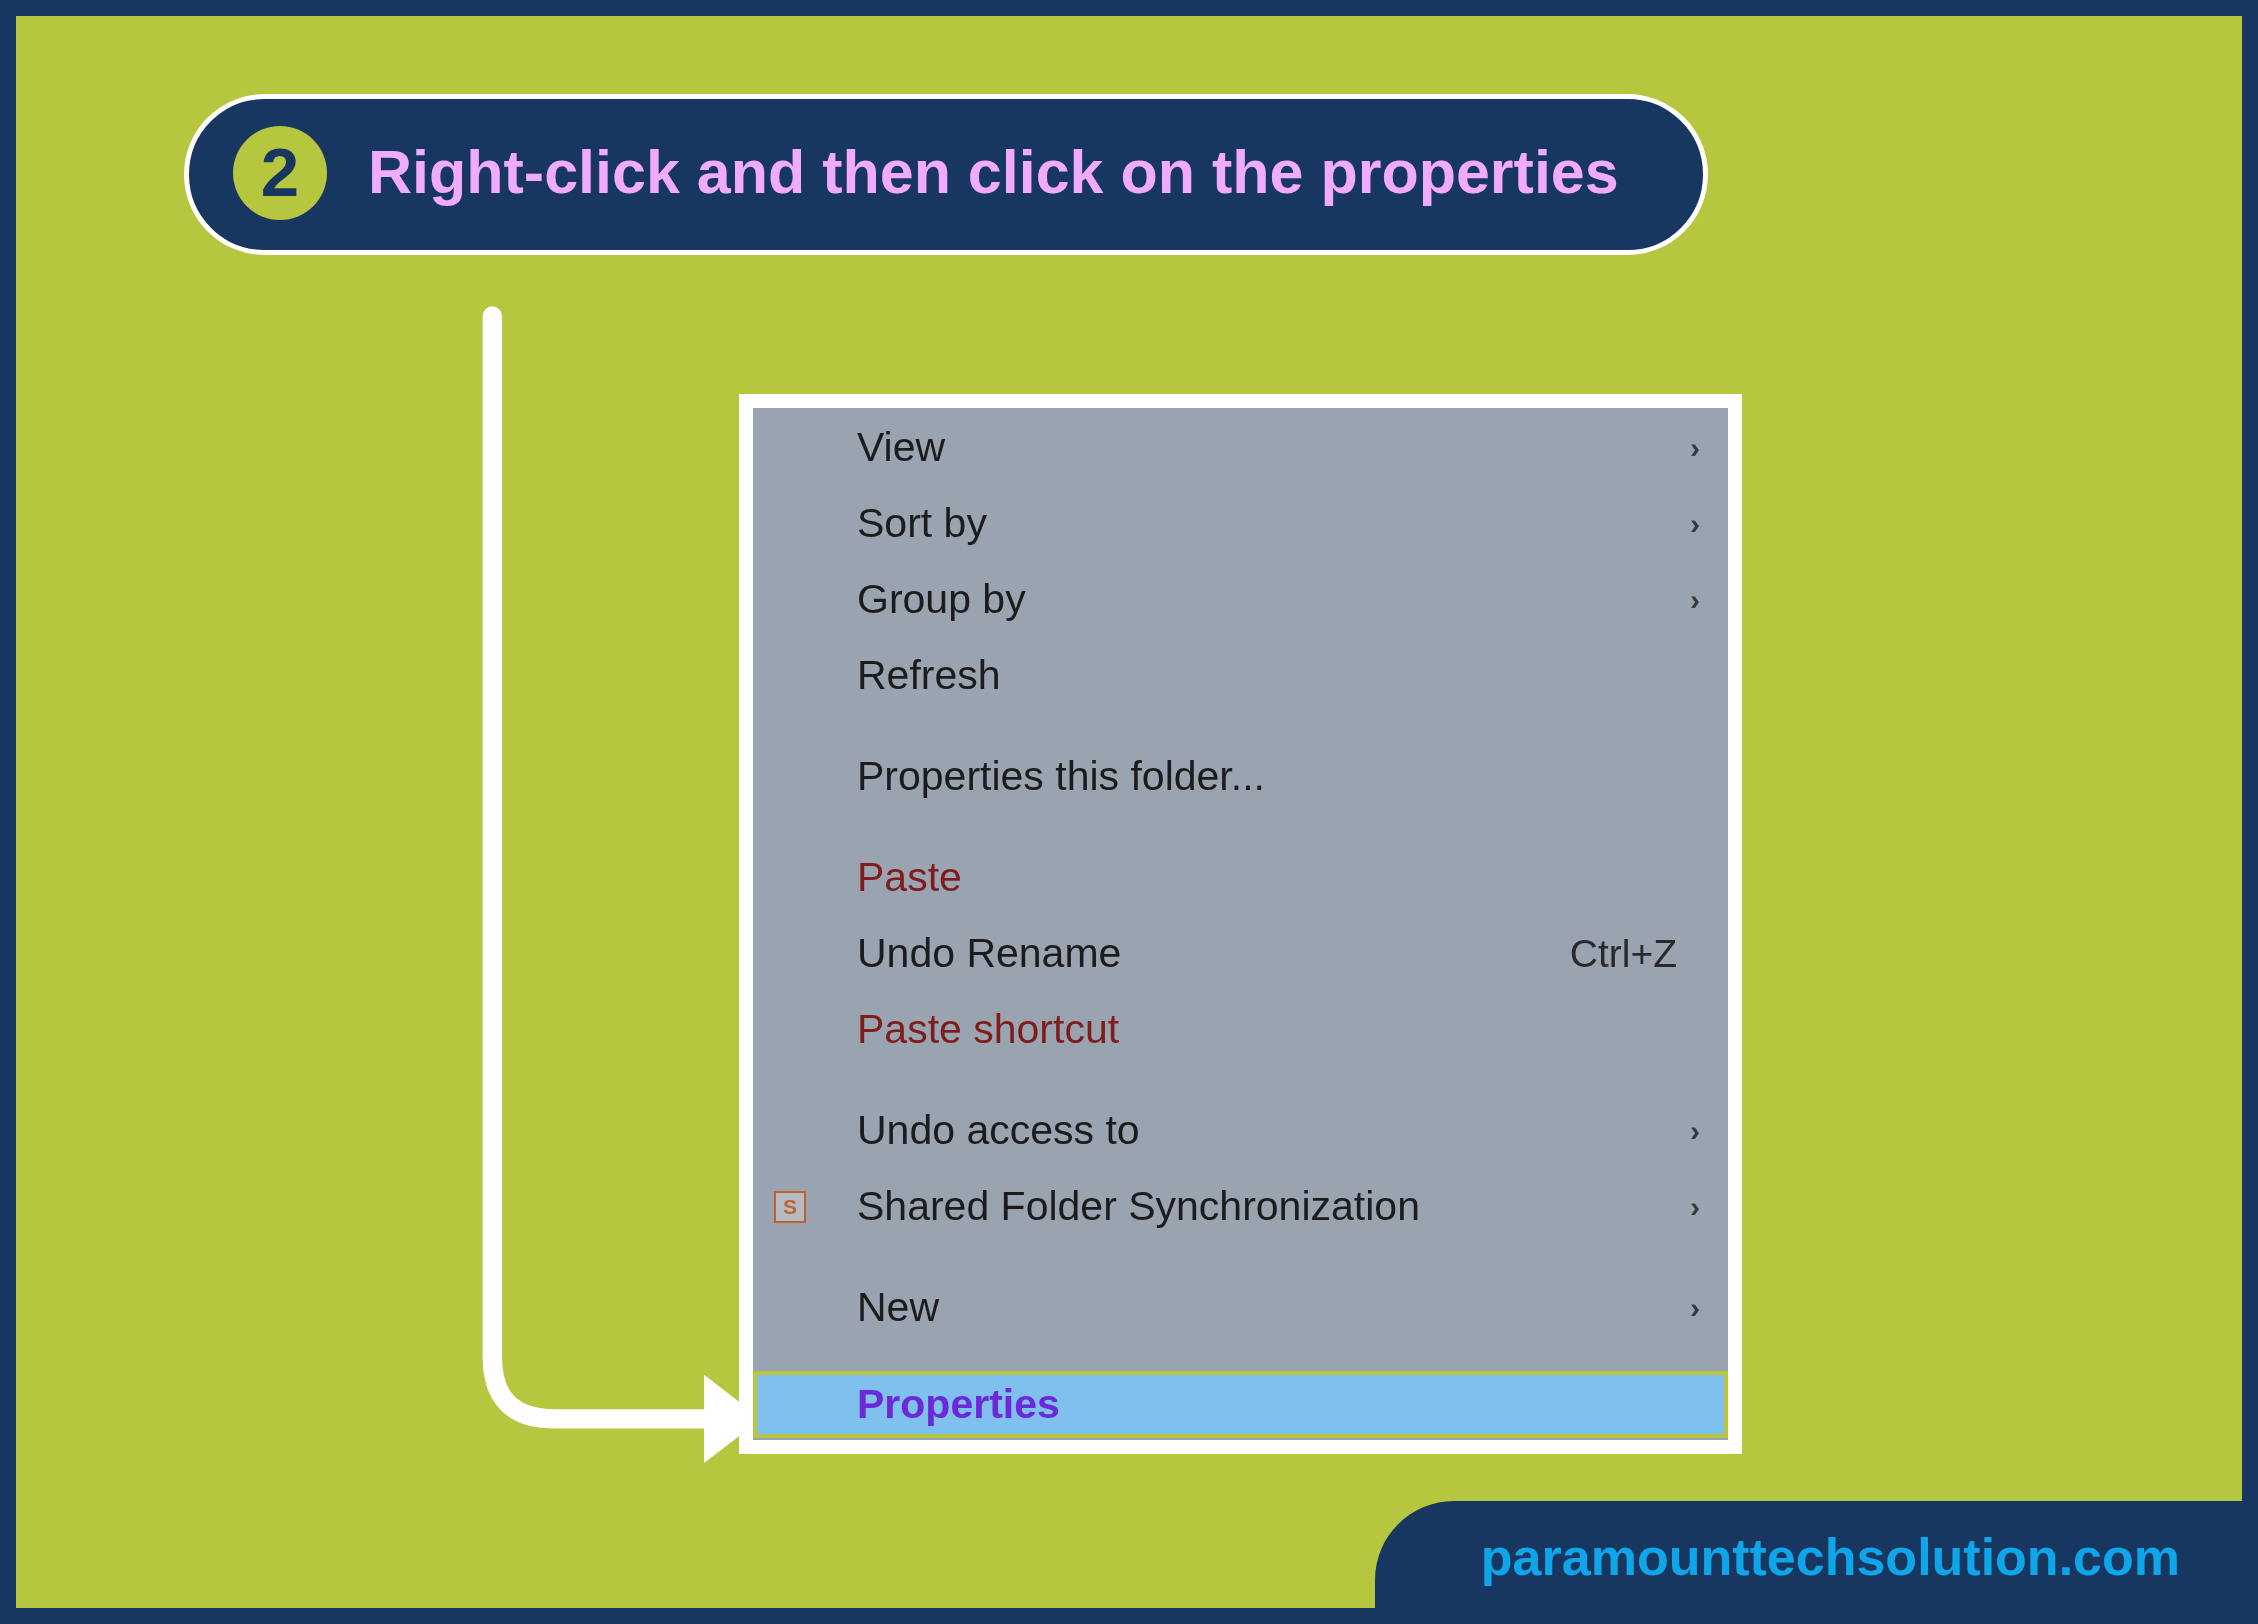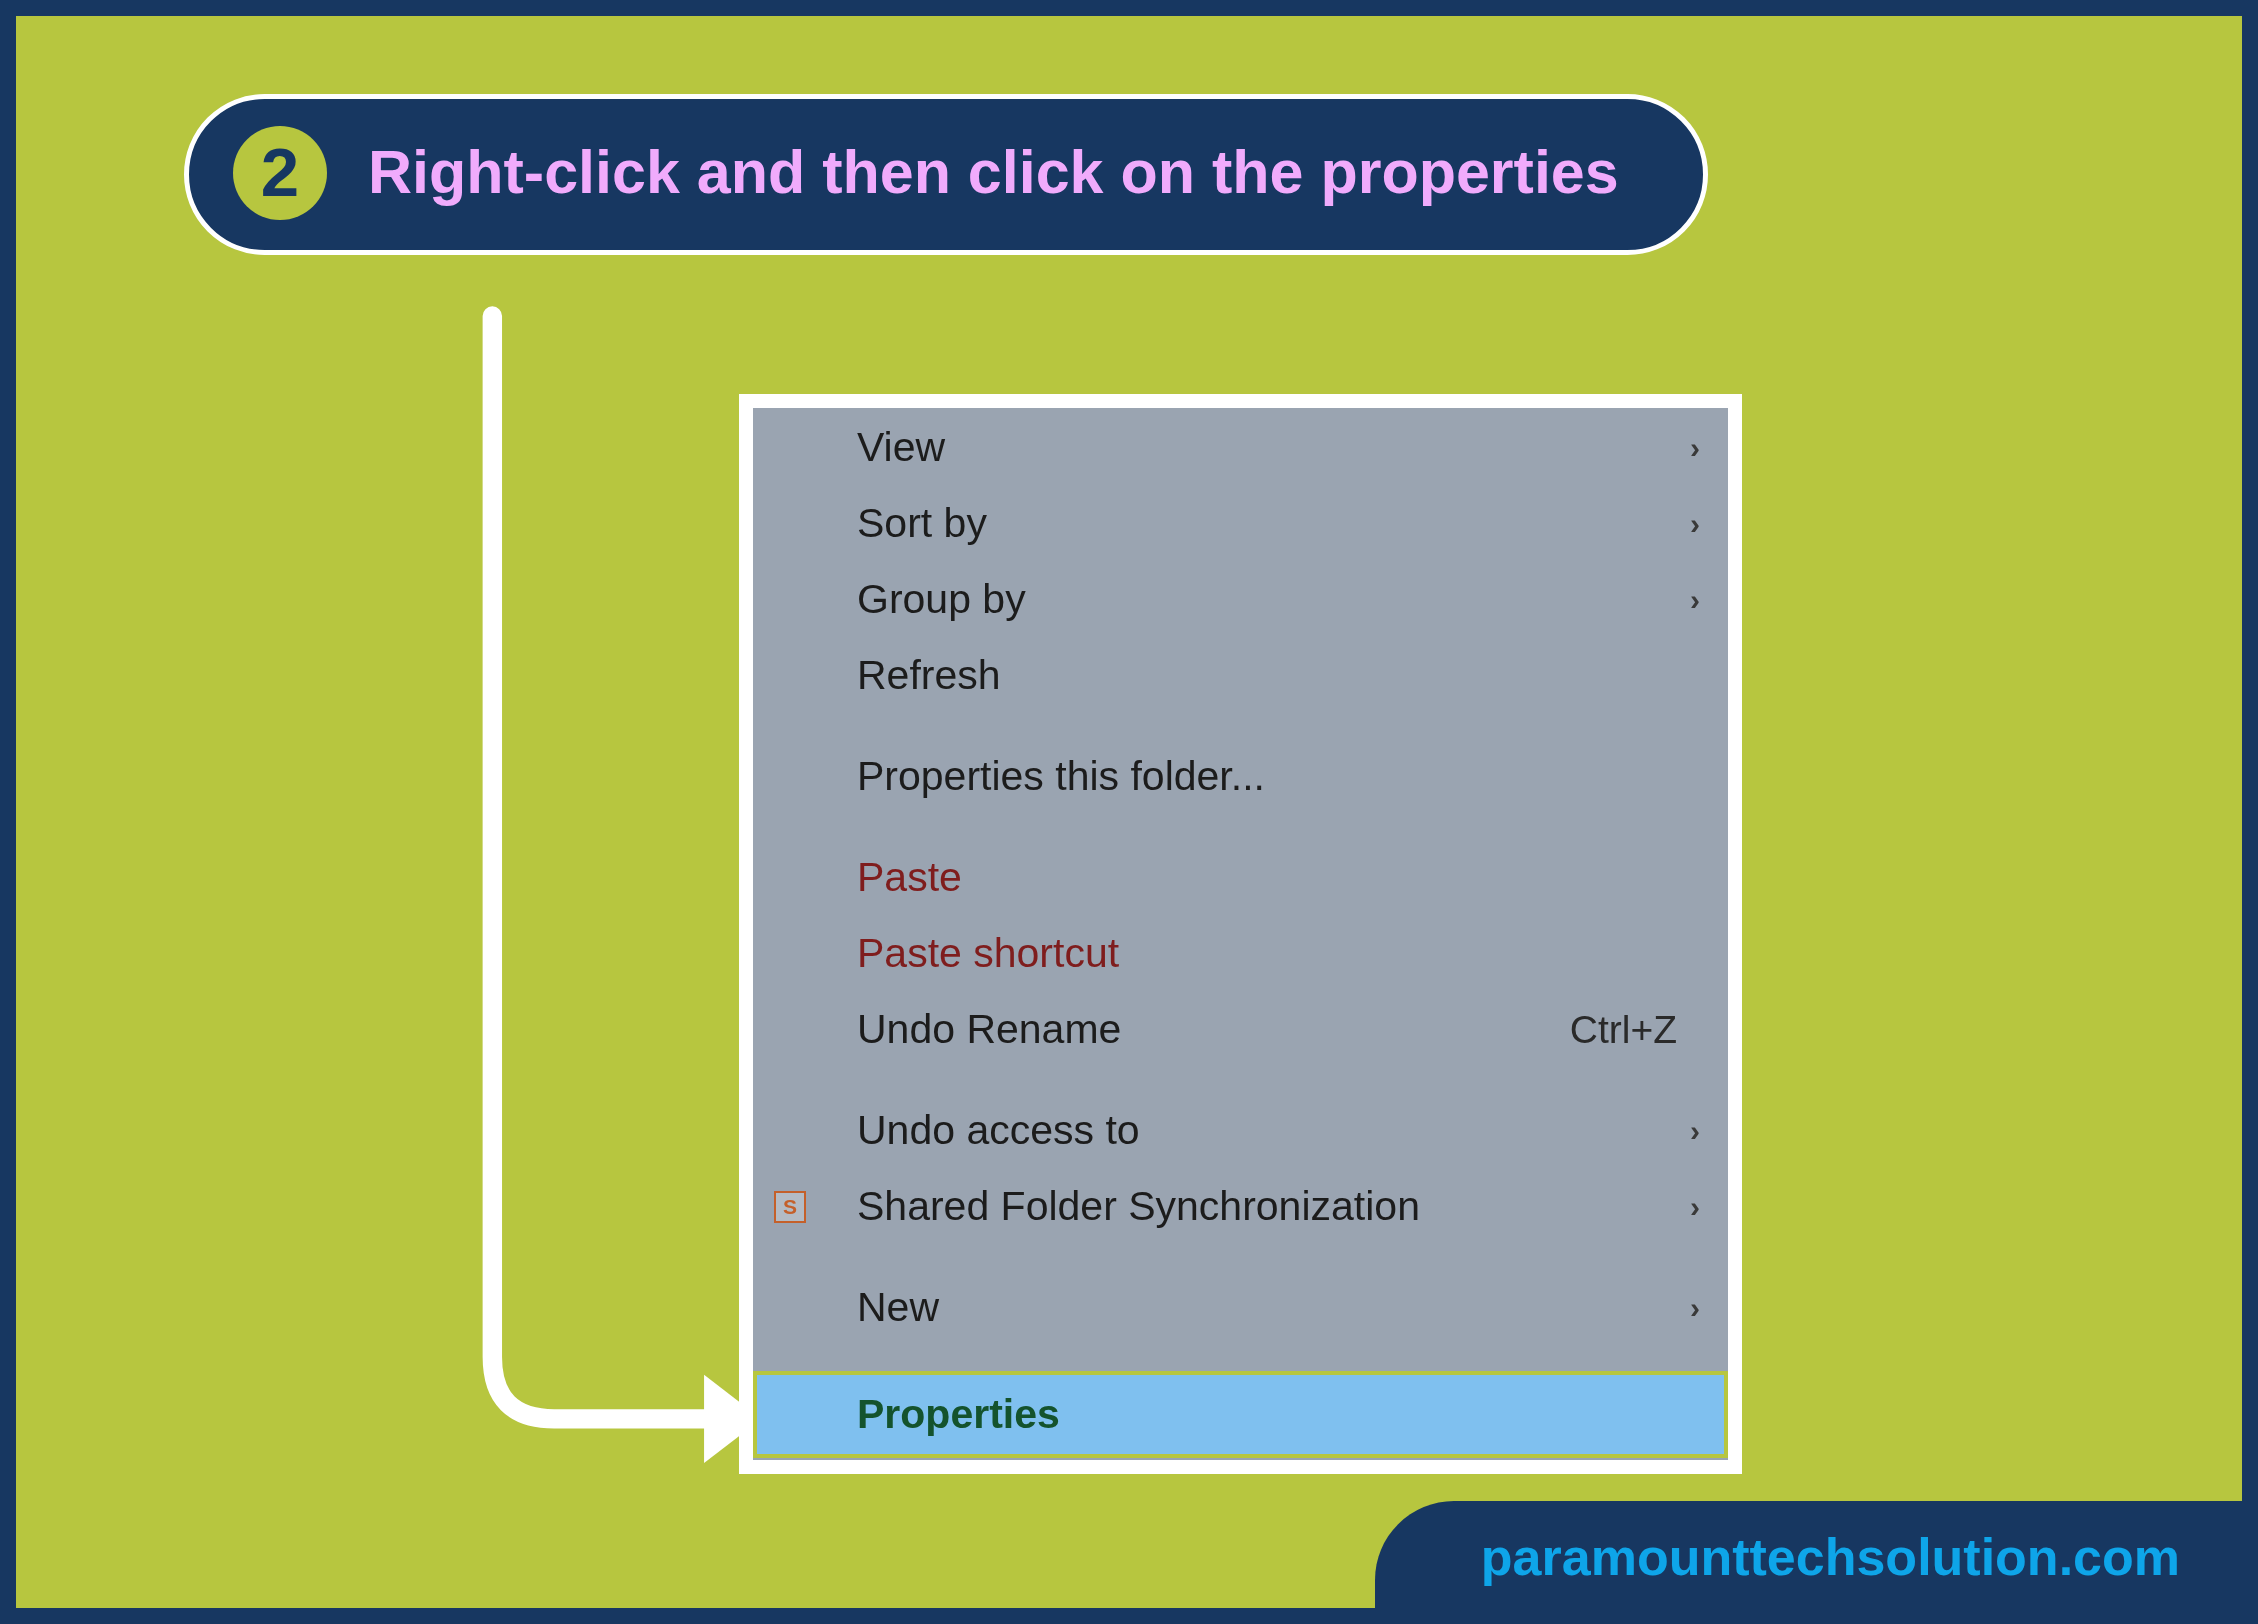--- a/index.html
+++ b/index.html
@@ -135,25 +135,25 @@
     .menu-item.highlighted-wrap {
       padding: 0;
       height: auto;
     }
     .highlight-border {
       border: 4.4px solid #b7c63f;
       width: 100%;
     }
     .highlight-inner {
       background: #7fc0ef;
-      height: 79px;
+      height: 59px;
       display: flex;
       align-items: center;
       padding-left: 100px;
-      color: #14532d;
+      color: #6d28d9;
       font-size: 41px;
       font-weight: 700;
     }
     .footer-ribbon {
       position: absolute;
       bottom: 0px;
       right: 0px;
       background: #173761;
       color: #0ea5e9;
       font-weight: 700;
@@ -207,28 +207,28 @@
         <div class="menu-separator"></div>
         <div class="menu-item">
           <span class="icon-slot"></span>
           <span class="label">Properties this folder...</span>
         </div>
         <div class="menu-separator"></div>
         <div class="menu-item disabled">
           <span class="icon-slot"></span>
           <span class="label">Paste</span>
         </div>
-        <div class="menu-item disabled">
-          <span class="icon-slot"></span>
-          <span class="label">Paste shortcut</span>
-        </div>
         <div class="menu-item">
           <span class="icon-slot"></span>
           <span class="label">Undo Rename</span>
           <span class="shortcut">Ctrl+Z</span>
+        </div>
+        <div class="menu-item disabled">
+          <span class="icon-slot"></span>
+          <span class="label">Paste shortcut</span>
         </div>
         <div class="menu-separator"></div>
         <div class="menu-item">
           <span class="icon-slot"></span>
           <span class="label">Undo access to</span>
           <span class="chevron">›</span>
         </div>
         <div class="menu-item">
           <span class="icon-slot">
             <span class="sfs-icon-box">S</span>

